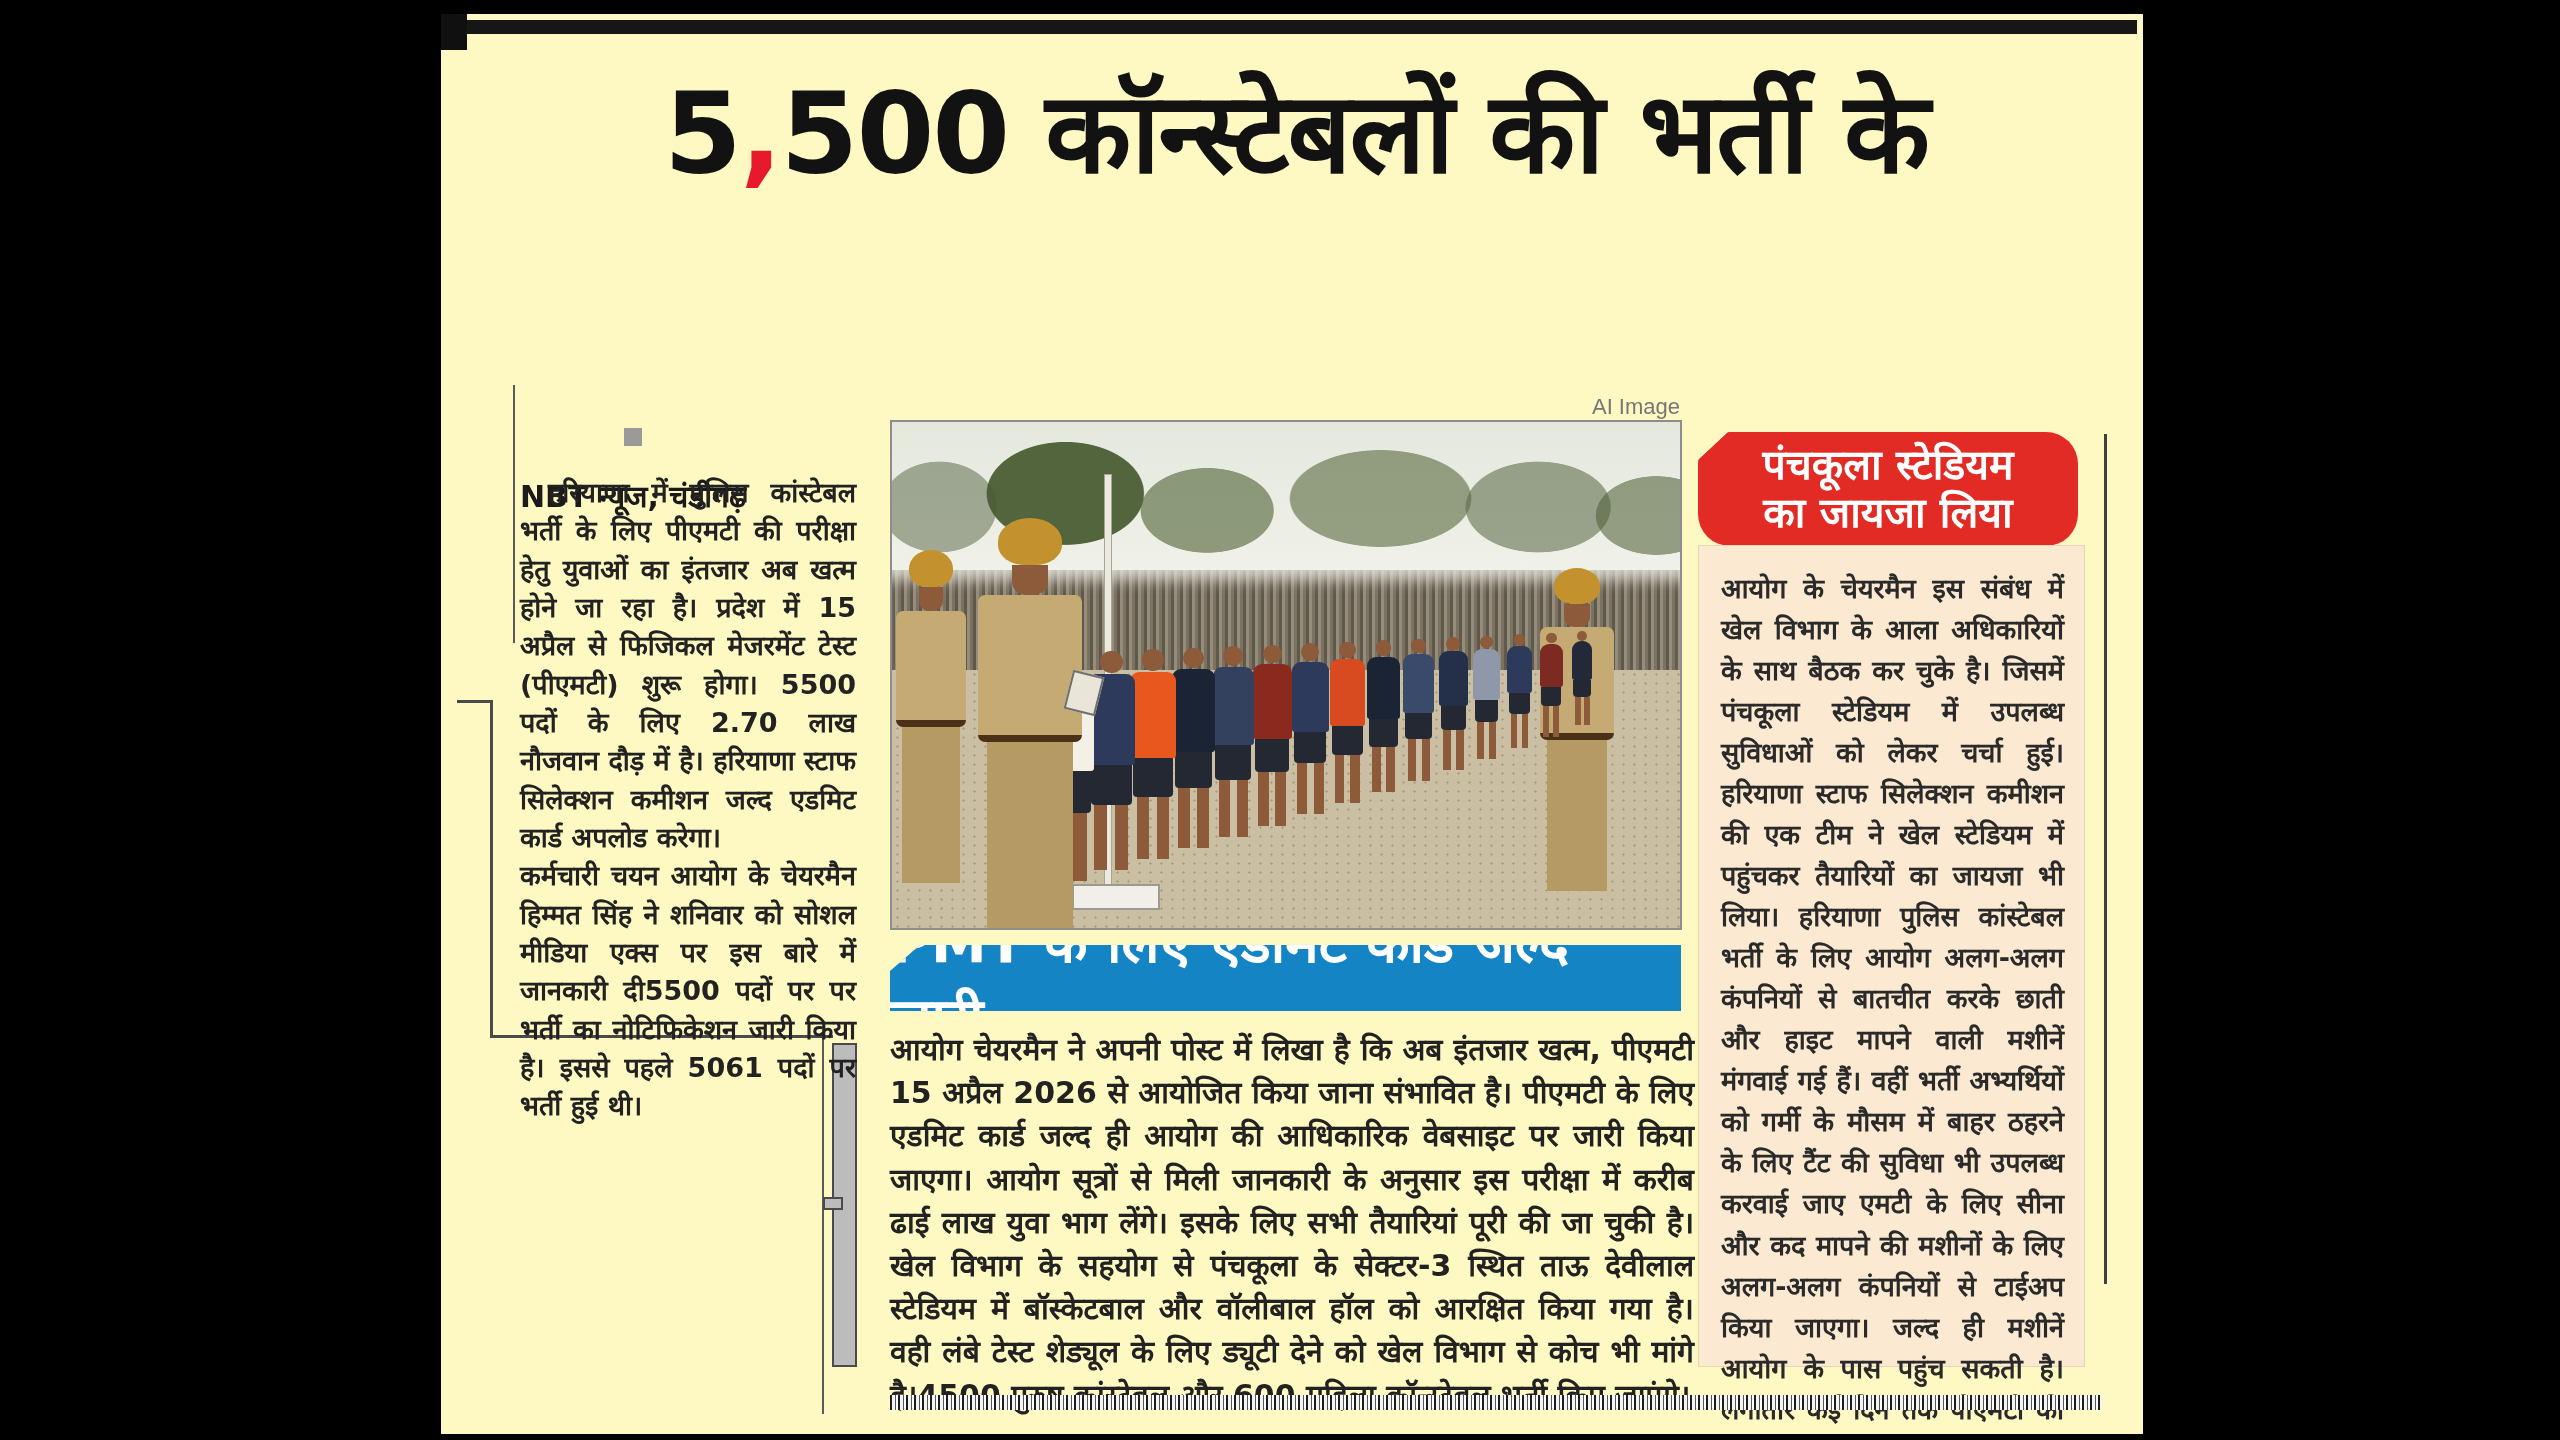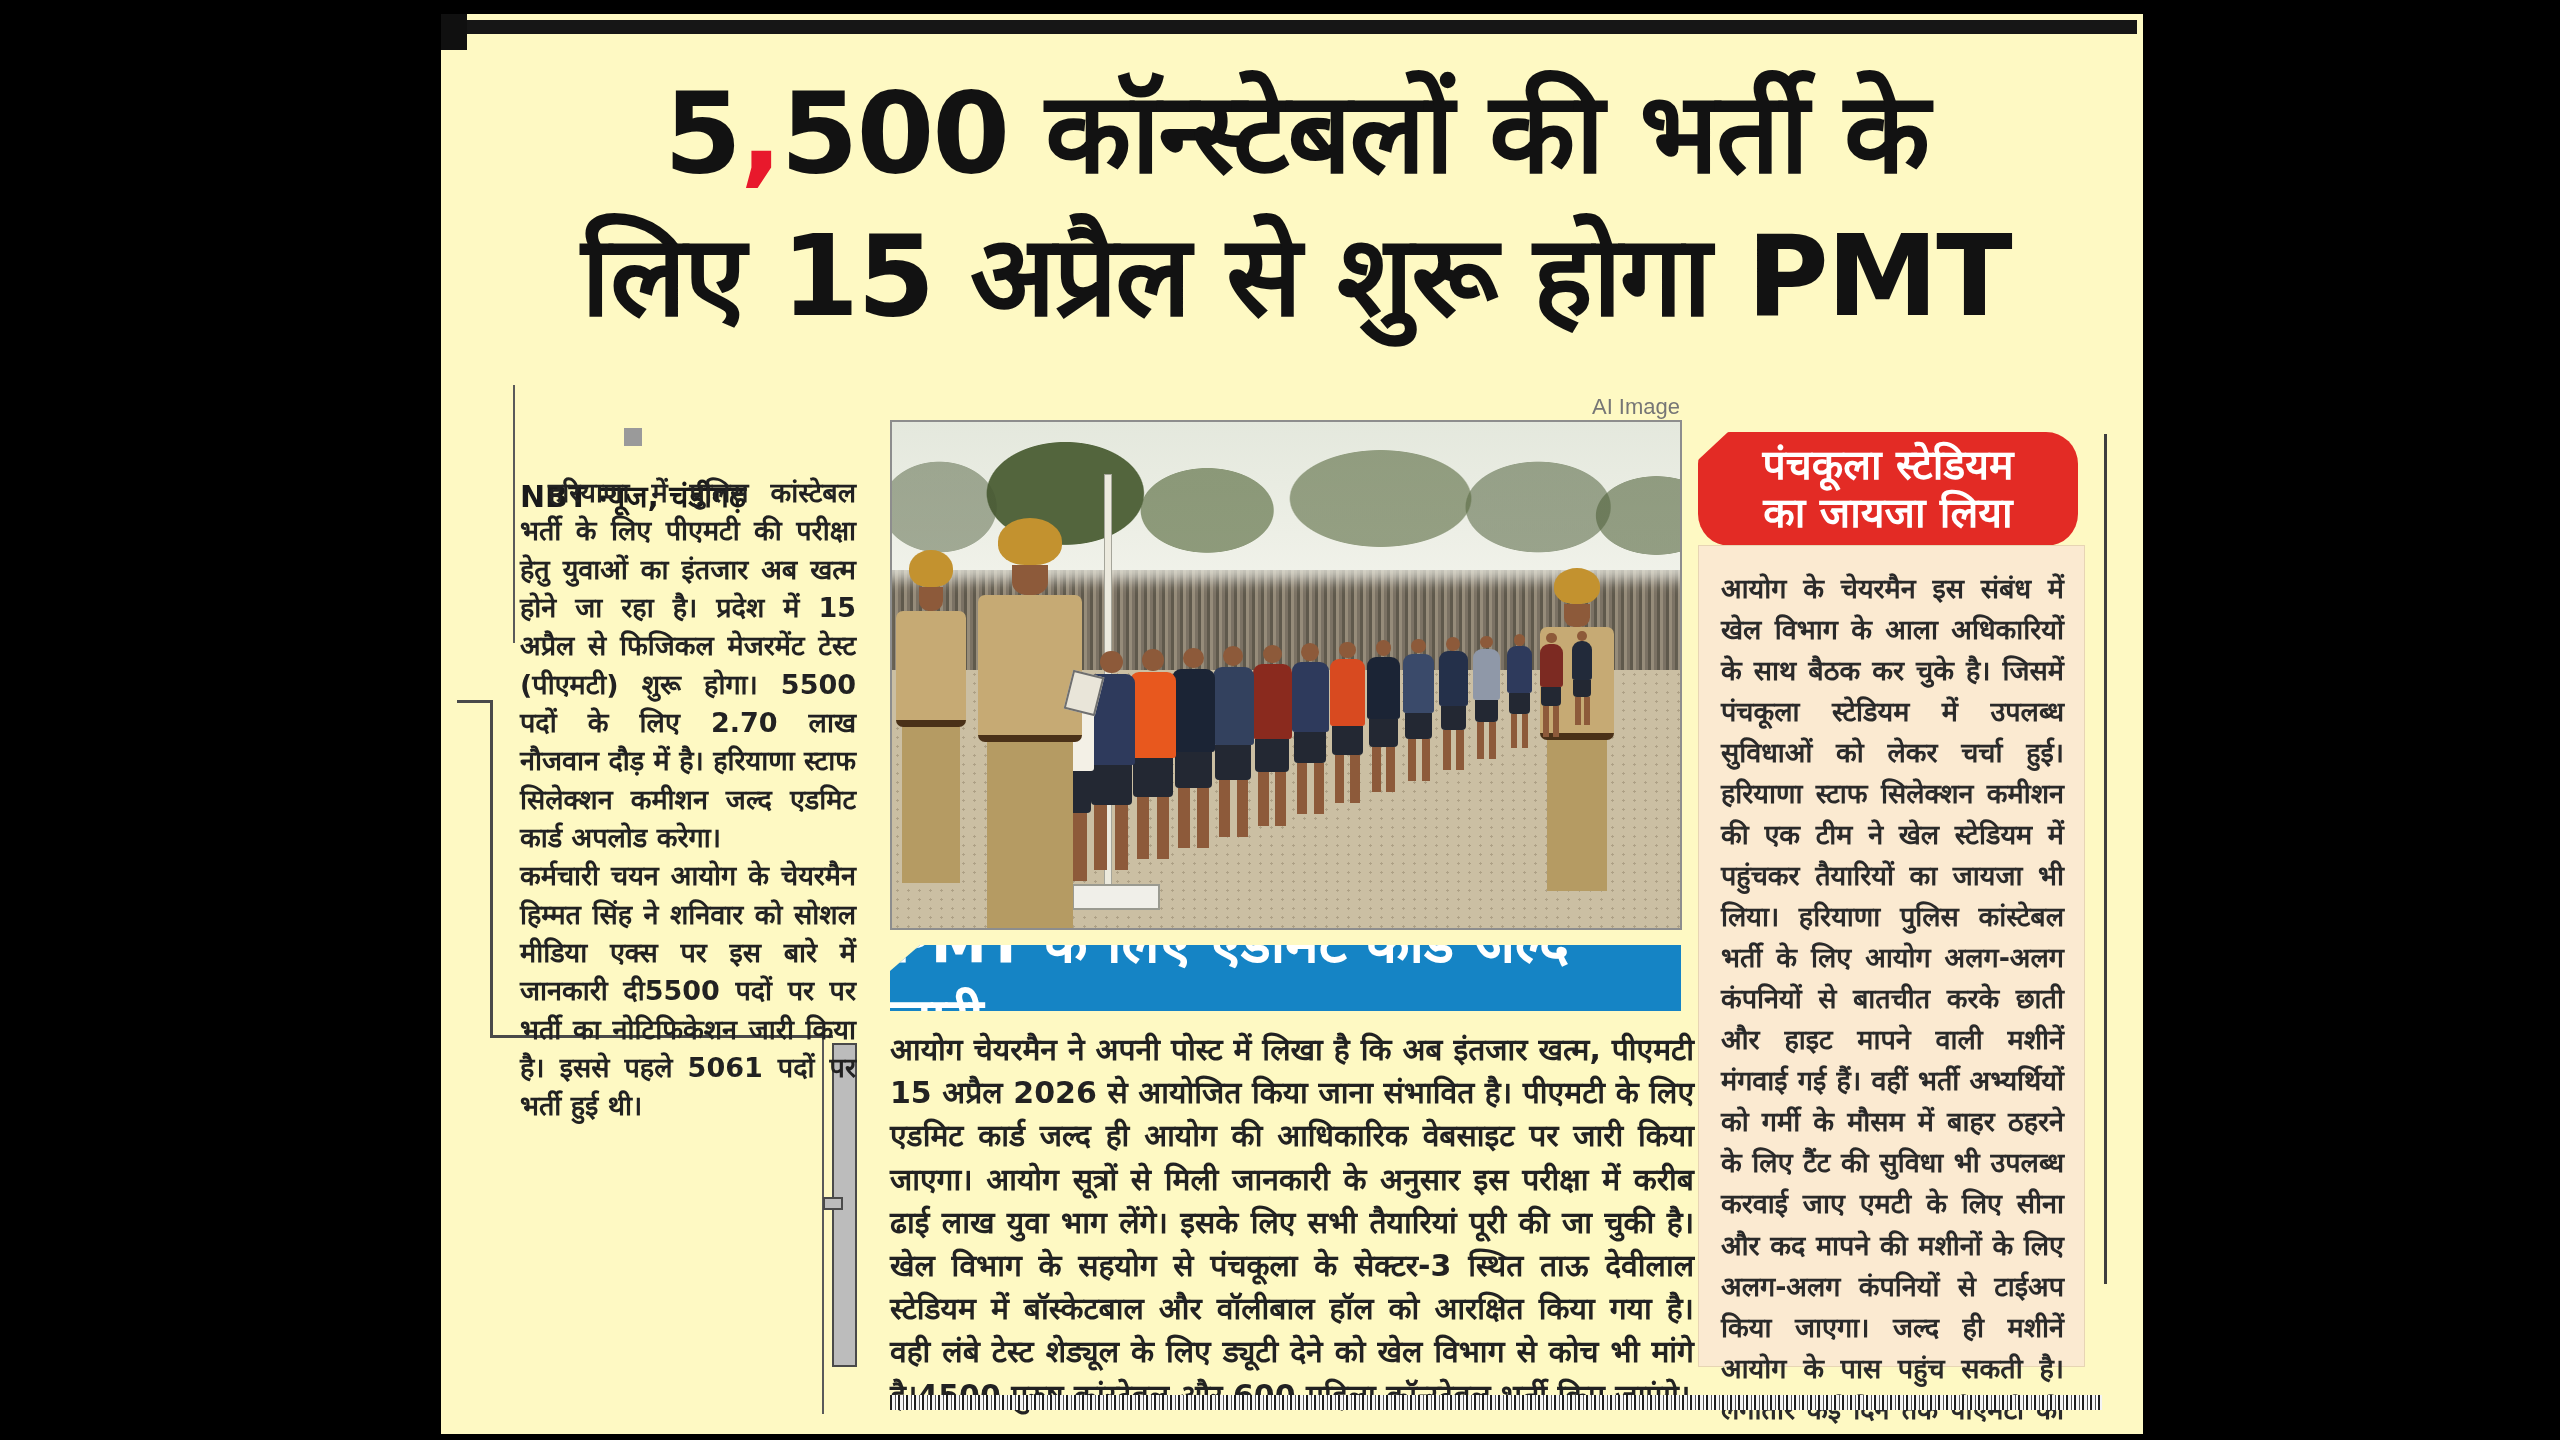--- a/index.html
+++ b/index.html
@@ -95,21 +95,20 @@
 </head>
 <body>
 
 <div class="stage">
   <div class="sheet">
     <div class="topstrip"></div>
     <div class="topcorner"></div>
 
     <div class="headline">
       <span>5</span><span class="comma" style="color: rgb(232, 25, 44);">,</span><span>500 कॉन्स्टेबलों की भर्ती के</span><br>
-      <span>लिए 15 अप्रैल से शुरू होगा PMT</span>
     </div>
 
     <div class="byline">
       <span class="bullet"></span>
       <span class="btext">NBT न्यूज, चंडीगढ़</span>
     </div>
 
     <div class="rule-a"></div>
     <div class="bracket"></div>
     <div class="bracket-stub"></div>

